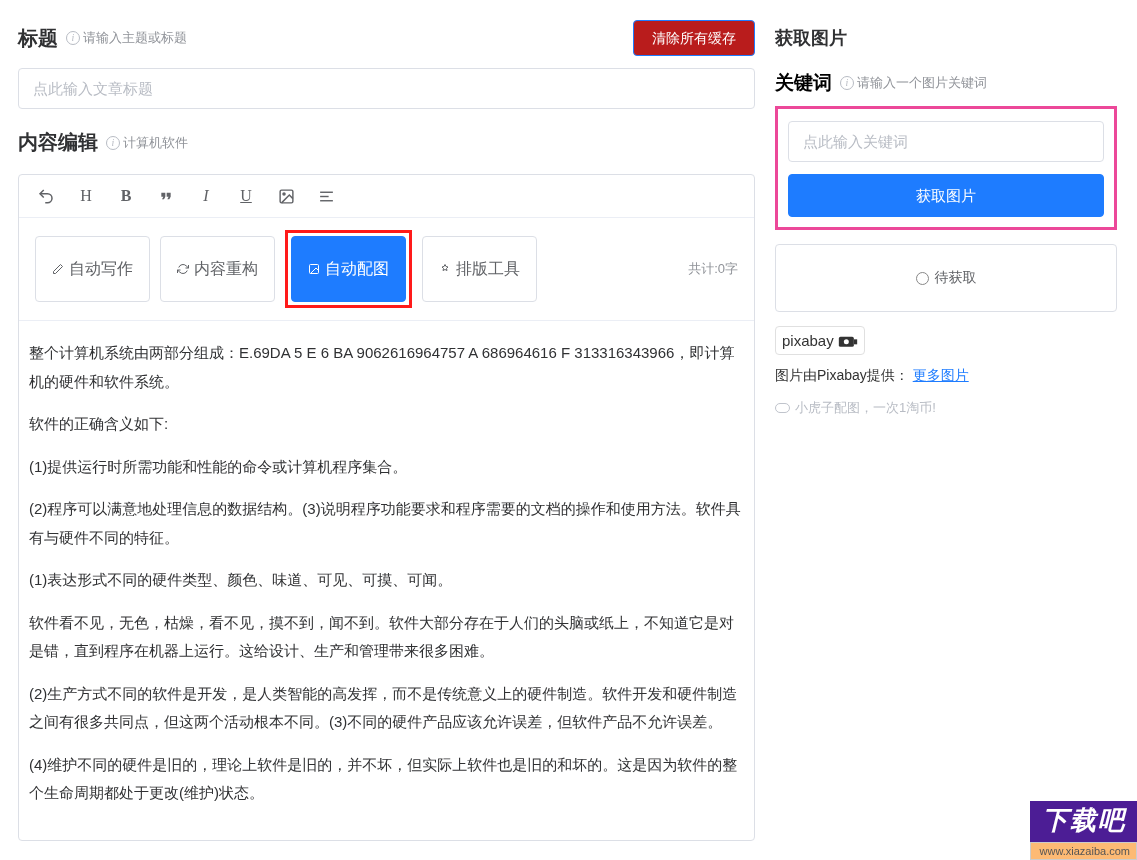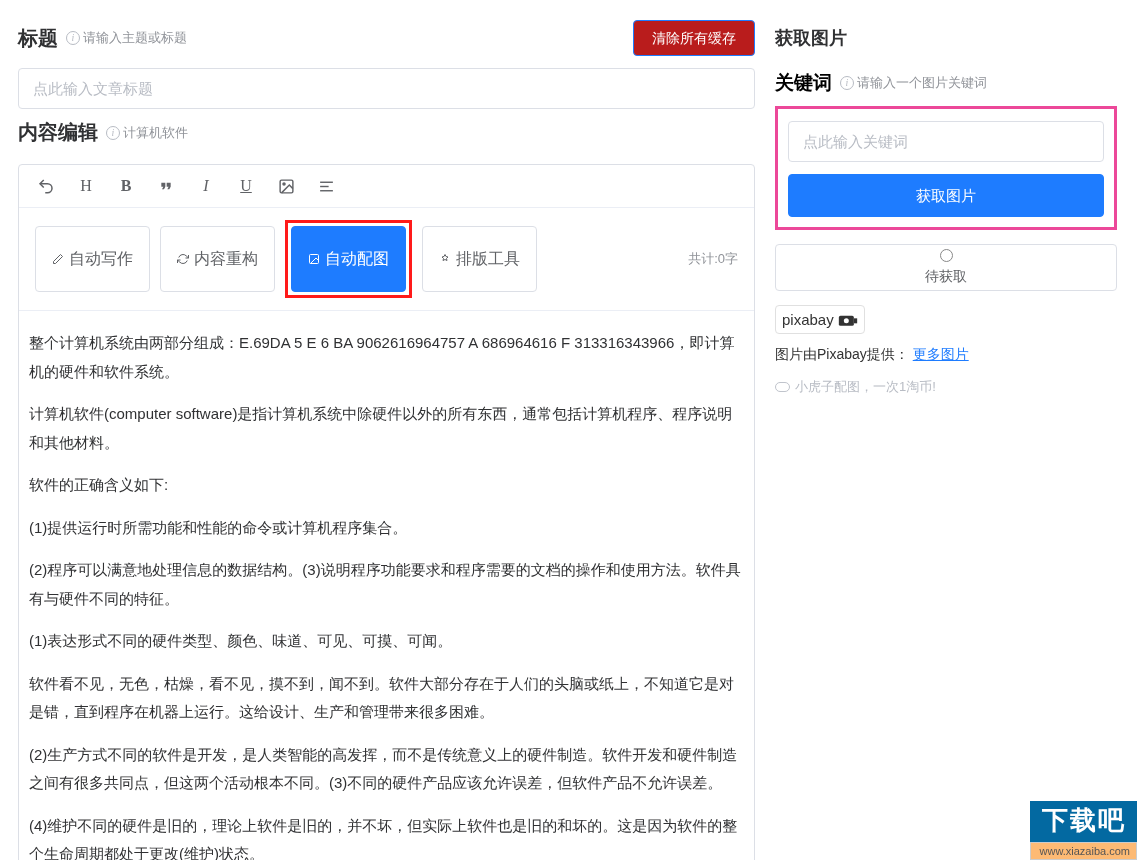--- a/index.html
+++ b/index.html
@@ -31,34 +31,34 @@
 
 .editor-content { padding: 18px 10px 18px 10px; font-size: 15px; line-height: 1.9; color: #303133; }
 .editor-content p { margin-bottom: 14px; }
 
 .right-section-title { font-size: 18px; font-weight: 600; color: #303133; margin-bottom: 20px; margin-top: 6px; }
 .keyword-label-row { display: flex; align-items: center; gap: 8px; margin-bottom: 10px; }
 .keyword-label { font-size: 19px; font-weight: 600; color: #000000; }
 .highlight-box-right { border: 3px solid #ec4899; padding: 12px 10px 10px 10px; }
 .highlight-box-right .input-field { margin-bottom: 12px; }
 
-.status-btn { width: 100%; display: flex; align-items: center; justify-content: center; gap: 6px; padding: 4px; border: 1px solid #dcdfe6; border-radius: 4px; background: #fff; font-size: 14px; color: #606266; margin-top: 14px; cursor: pointer; flex-direction: column; }
+.status-btn { width: 100%; display: flex; align-items: center; justify-content: center; gap: 6px; padding: 24px; border: 1px solid #dcdfe6; border-radius: 4px; background: #fff; font-size: 14px; color: #606266; margin-top: 14px; cursor: pointer; }
 .circle-icon { width: 13px; height: 13px; border: 1.5px solid #888; border-radius: 50%; display: inline-block; }
 
 .pixabay-badge { display: inline-flex; align-items: center; gap: 4px; border: 1px solid #e0e0e0; border-radius: 4px; padding: 5px 6px; margin-top: 14px; font-size: 15px; font-weight: 500; color: #333; background: #fff; }
 .cam-icon { display: inline-flex; }
 
 .credit-line { margin-top: 12px; font-size: 14px; color: #333; }
 .credit-line a { color: #1e7cff; text-decoration: underline; }
 
 .footer-note { margin-top: 14px; font-size: 13px; color: #b8bcc4; display: flex; align-items: center; gap: 5px; }
 .cloud-icon { width: 15px; height: 10px; border: 1.5px solid #c0c4cc; border-radius: 50px; display: inline-block; position: relative; }
 
 .watermark { position: absolute; right: 0; bottom: 0; }
-.wm-top { background: #0369a1; color: #fff; font-size: 26px; font-weight: 900; padding: 2px 11px 4px 12px; letter-spacing: 2px; }
+.wm-top { background: #4c1d95; color: #fff; font-size: 26px; font-weight: 900; padding: 2px 11px 4px 12px; font-style: italic; letter-spacing: 2px; }
 .wm-bottom { background: #fdba74; color: #555; font-size: 11px; text-align: right; padding: 2px 6px; border: 1px solid #ccc; }
 
 svg { display: block; }
 </style>
 </head>
 <body>
 
 <div class="container">
   <div class="left-col">
 
@@ -68,21 +68,21 @@
         <span class="section-hint">
           <span class="hint-icon">i</span>
           <span>请输入主题或标题</span>
         </span>
       </div>
       <button class="btn btn-primary-lg">清除所有缓存</button>
     </div>
 
     <input class="input-field" placeholder="点此输入文章标题" style="">
 
-    <div class="section-header" style="margin-top:10px;">
+    <div class="section-header" style="margin-top:20px;">
       <div class="section-title-wrap">
         <span class="section-title">内容编辑</span>
         <span class="section-hint">
           <span class="hint-icon">i</span>
           <span>计算机软件</span>
         </span>
       </div>
     </div>
 
     <div class="editor-box">
@@ -145,21 +145,20 @@
           <svg width="12" height="12" viewBox="0 0 24 24" fill="none" stroke="#606266" stroke-width="2">
               <path d="M12 3l2 4 4 1-3 3 1 4-4-2-4 2 1-4-3-3 4-1z"></path>
             </svg>
           <span>排版工具</span>
         </button>
         <span class="count-text">共计:0字</span>
       </div>
 
       <div class="editor-content">
         <p>整个计算机系统由两部分组成：E.69DA 5 E 6 BA 9062616964757 A 686964616 F 313316343966，即计算机的硬件和软件系统。</p>
-        <p>计算机软件(computer software)是指计算机系统中除硬件以外的所有东西，通常包括计算机程序、程序说明和其他材料。</p>
         <p>软件的正确含义如下:</p>
         <p>(1)提供运行时所需功能和性能的命令或计算机程序集合。</p>
         <p>(2)程序可以满意地处理信息的数据结构。(3)说明程序功能要求和程序需要的文档的操作和使用方法。软件具有与硬件不同的特征。</p>
         <p>(1)表达形式不同的硬件类型、颜色、味道、可见、可摸、可闻。</p>
         <p>软件看不见，无色，枯燥，看不见，摸不到，闻不到。软件大部分存在于人们的头脑或纸上，不知道它是对是错，直到程序在机器上运行。这给设计、生产和管理带来很多困难。</p>
         <p>(2)生产方式不同的软件是开发，是人类智能的高发挥，而不是传统意义上的硬件制造。软件开发和硬件制造之间有很多共同点，但这两个活动根本不同。(3)不同的硬件产品应该允许误差，但软件产品不允许误差。</p>
         <p>(4)维护不同的硬件是旧的，理论上软件是旧的，并不坏，但实际上软件也是旧的和坏的。这是因为软件的整个生命周期都处于更改(维护)状态。</p>
       </div>
     </div>
   </div>

